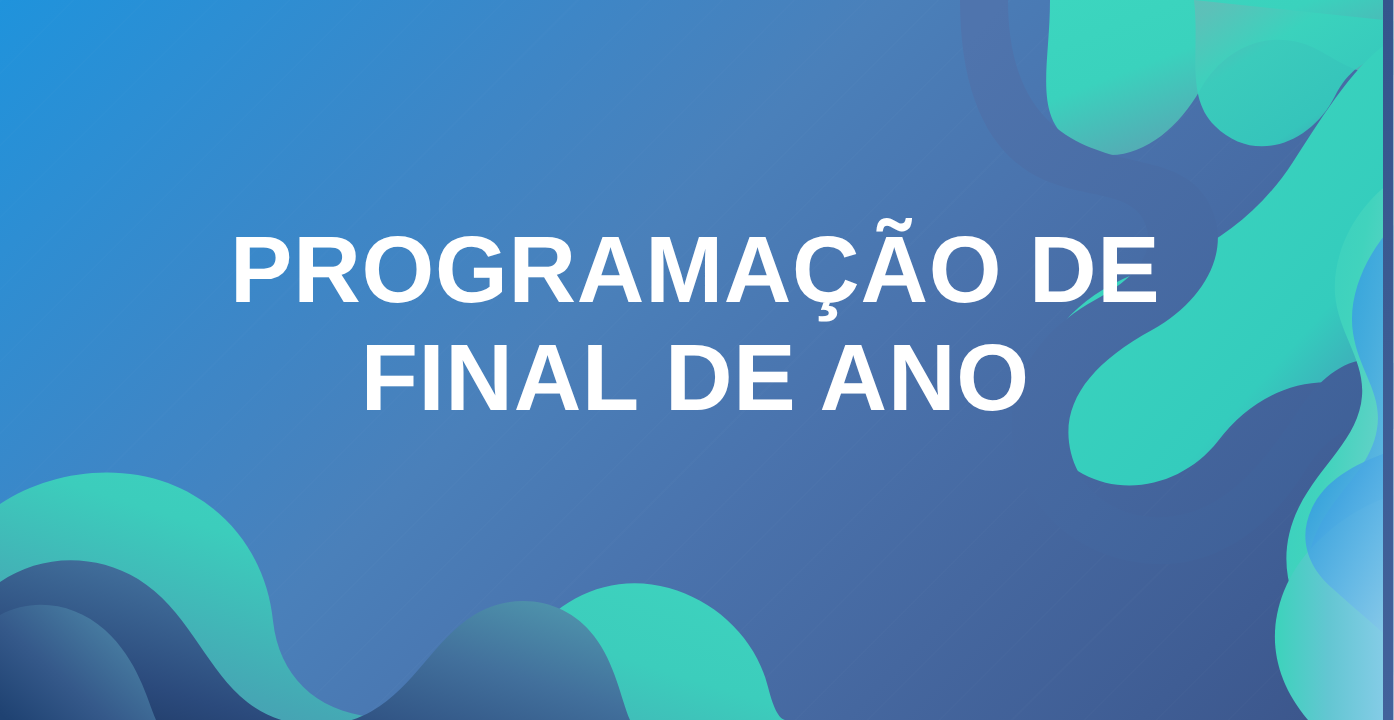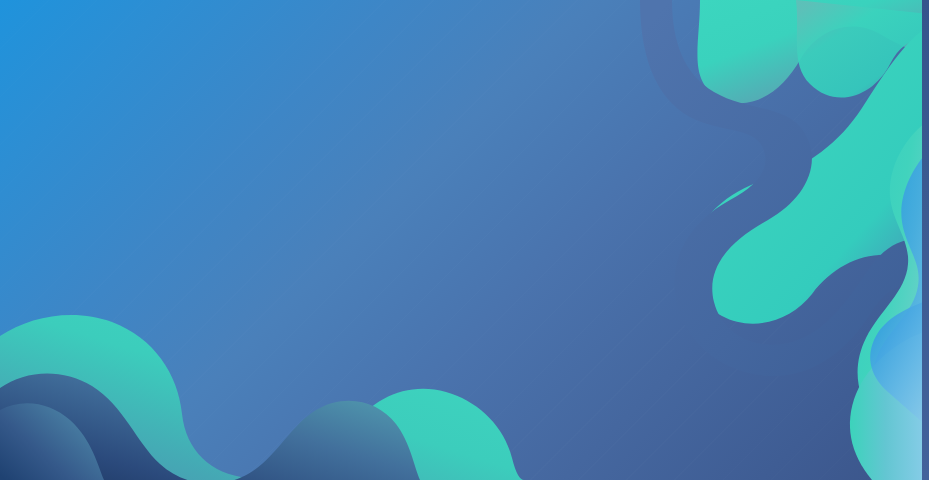--- a/index.html
+++ b/index.html
@@ -274,14 +274,18 @@
              L 0 480 Z" fill="url(#gNavyBL)"></path>
 
     <path d="M 0 410
              C 22 398, 50 402, 70 420
              C 92 440, 98 466, 104 480
              L 0 480 Z" fill="url(#gNavyBL2)"></path>
   </svg>
 
   <div class="right-strip"></div>
 
+  <div class="headline">
+    <span class="headline-line line-1">PROGRAMAÇÃO DE</span>
+    <span class="headline-line line-2">FINAL DE ANO</span>
+  </div>
 
 </div>
 
 </body></html>

